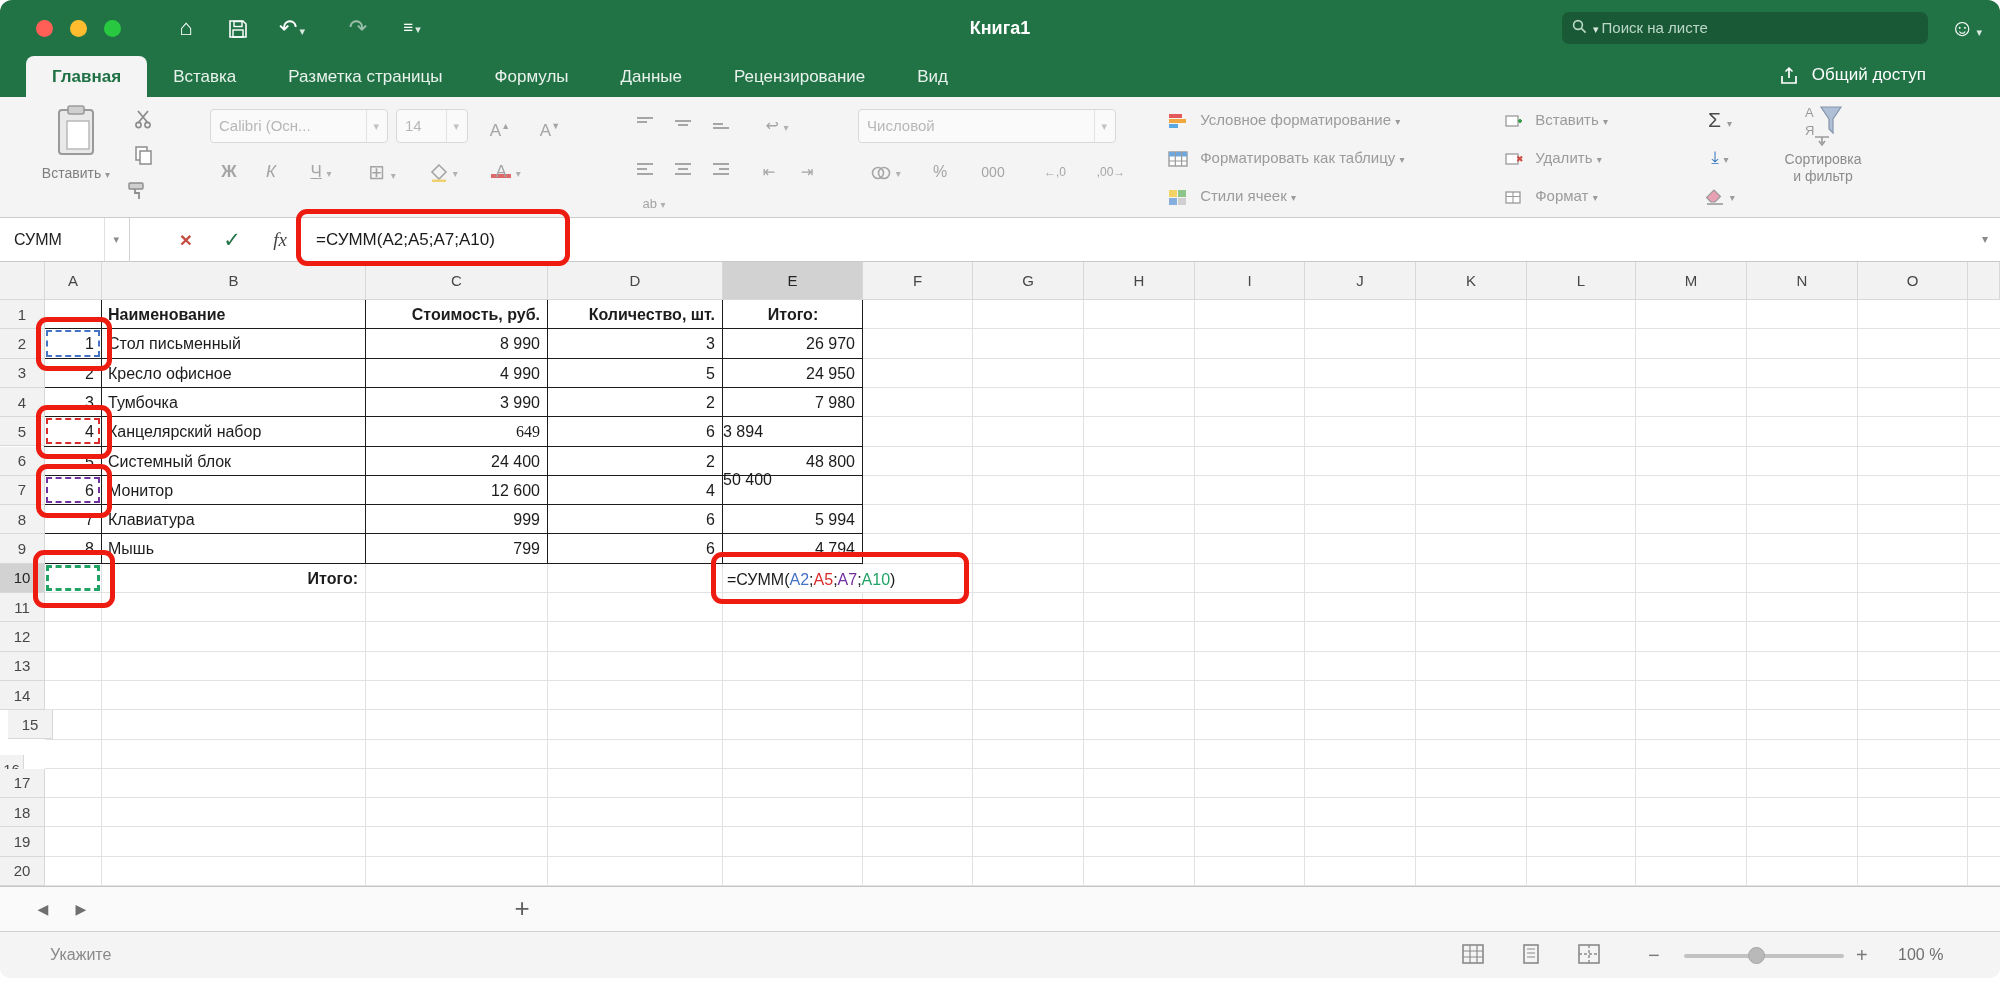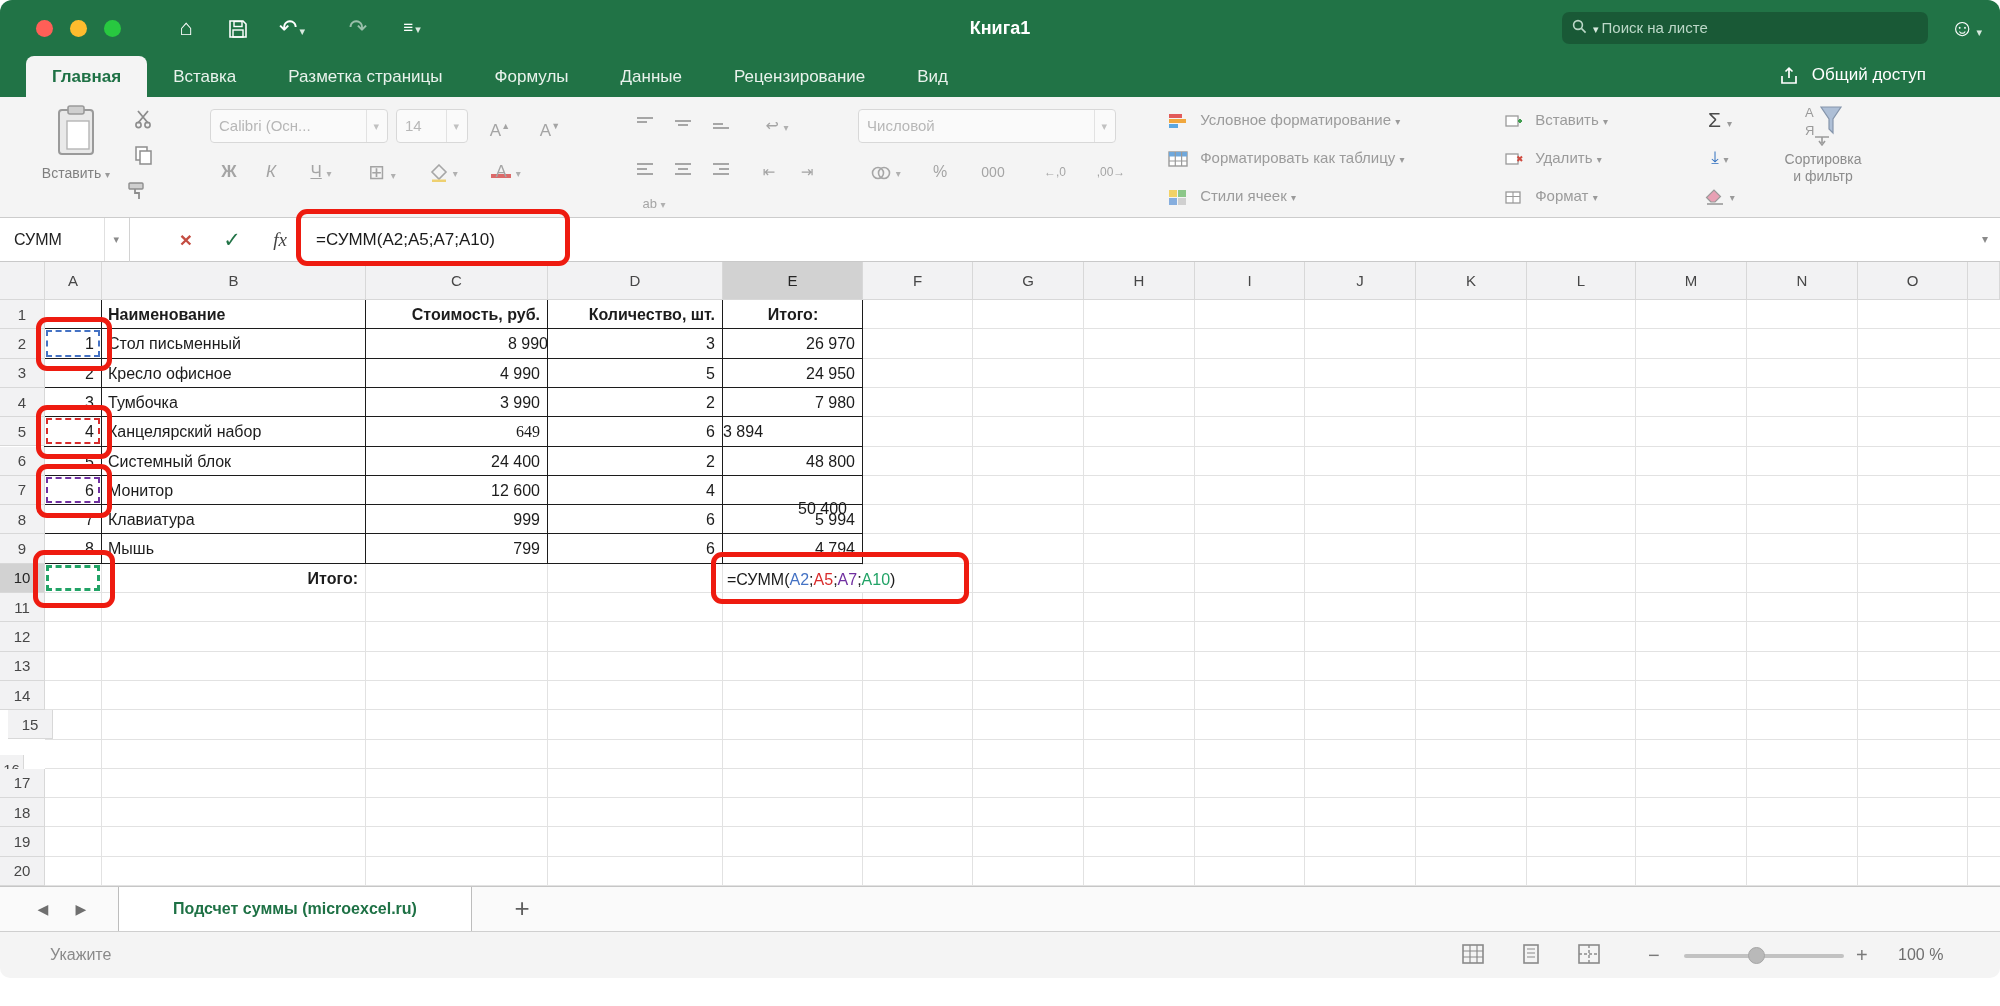--- a/index.html
+++ b/index.html
@@ -401,21 +401,21 @@
       <div class="tline" style="position: absolute; left: 44px; top: 212.8px; width: 819px; height: 1px;"></div>
       <div class="tline" style="position: absolute; left: 44px; top: 242.1px; width: 819px; height: 1px;"></div>
       <div class="tline" style="position: absolute; left: 44px; top: 271.4px; width: 819px; height: 1px;"></div>
       <div class="tline" style="position: absolute; left: 44px; top: 300.7px; width: 819px; height: 1px;"></div>
       <div class="cell" style="position: absolute; left: 102px; top: 38px; width: 264px; height: 29.3px; text-align: left; padding-left: 6px; font-weight: bold;">Наименование</div>
       <div class="cell" style="position: absolute; left: 366px; top: 38px; width: 182px; height: 29.3px; text-align: right; padding-right: 8px; font-weight: bold;">Стоимость, руб.</div>
       <div class="cell" style="position: absolute; left: 548px; top: 38px; width: 175px; height: 29.3px; text-align: right; padding-right: 8px; font-weight: bold;">Количество, шт.</div>
       <div class="cell" style="position: absolute; left: 723px; top: 38px; width: 140px; height: 29.3px; text-align: center; font-weight: bold;">Итого:</div>
       <div class="cell" style="position: absolute; left: 45px; top: 67.3px; width: 57px; height: 29.3px; text-align: right; padding-right: 8px;">1</div>
       <div class="cell" style="position: absolute; left: 102px; top: 67.3px; width: 264px; height: 29.3px; text-align: left; padding-left: 6px;">Стол письменный</div>
-      <div class="cell" style="position: absolute; left: 366px; top: 67.3px; width: 182px; height: 29.3px; text-align: right; padding-right: 0;">8 990</div>
+      <div class="cell" style="position: absolute; left: 366px; top: 67.3px; width: 182px; height: 29.3px; text-align: right; padding-right: 8px;">8 990</div>
       <div class="cell" style="position: absolute; left: 548px; top: 67.3px; width: 175px; height: 29.3px; text-align: right; padding-right: 8px;">3</div>
       <div class="cell" style="position: absolute; left: 723px; top: 67.3px; width: 140px; height: 29.3px; text-align: right; padding-right: 8px;">26 970</div>
       <div class="cell" style="position: absolute; left: 45px; top: 96.6px; width: 57px; height: 29.3px; text-align: right; padding-right: 8px;">2</div>
       <div class="cell" style="position: absolute; left: 102px; top: 96.6px; width: 264px; height: 29.3px; text-align: left; padding-left: 6px;">Кресло офисное</div>
       <div class="cell" style="position: absolute; left: 366px; top: 96.6px; width: 182px; height: 29.3px; text-align: right; padding-right: 8px;">4 990</div>
       <div class="cell" style="position: absolute; left: 548px; top: 96.6px; width: 175px; height: 29.3px; text-align: right; padding-right: 8px;">5</div>
       <div class="cell" style="position: absolute; left: 723px; top: 96.6px; width: 140px; height: 29.3px; text-align: right; padding-right: 8px;">24 950</div>
       <div class="cell" style="position: absolute; left: 45px; top: 125.9px; width: 57px; height: 29.3px; text-align: right; padding-right: 8px;">3</div>
       <div class="cell" style="position: absolute; left: 102px; top: 125.9px; width: 264px; height: 29.3px; text-align: left; padding-left: 6px;">Тумбочка</div>
       <div class="cell" style="position: absolute; left: 366px; top: 125.9px; width: 182px; height: 29.3px; text-align: right; padding-right: 8px;">3 990</div>
@@ -428,21 +428,21 @@
       <div class="cell" style="position: absolute; left: 723px; top: 155.2px; width: 140px; height: 29.3px; padding-right: 8px;">3 894</div>
       <div class="cell" style="position: absolute; left: 45px; top: 184.5px; width: 57px; height: 29.3px; text-align: right; padding-right: 8px;">5</div>
       <div class="cell" style="position: absolute; left: 102px; top: 184.5px; width: 264px; height: 29.3px; text-align: left; padding-left: 6px;">Системный блок</div>
       <div class="cell" style="position: absolute; left: 366px; top: 184.5px; width: 182px; height: 29.3px; text-align: right; padding-right: 8px;">24 400</div>
       <div class="cell" style="position: absolute; left: 548px; top: 184.5px; width: 175px; height: 29.3px; text-align: right; padding-right: 8px;">2</div>
       <div class="cell" style="position: absolute; left: 723px; top: 184.5px; width: 140px; height: 29.3px; text-align: right; padding-right: 8px;">48 800</div>
       <div class="cell" style="position: absolute; left: 45px; top: 213.8px; width: 57px; height: 29.3px; text-align: right; padding-right: 8px;">6</div>
       <div class="cell" style="position: absolute; left: 102px; top: 213.8px; width: 264px; height: 29.3px; text-align: left; padding-left: 6px;">Монитор</div>
       <div class="cell" style="position: absolute; left: 366px; top: 213.8px; width: 182px; height: 29.3px; text-align: right; padding-right: 8px;">12 600</div>
       <div class="cell" style="position: absolute; left: 548px; top: 213.8px; width: 175px; height: 29.3px; text-align: right; padding-right: 8px;">4</div>
-      <div class="cell" style="position: absolute; left: 723px; top: 232px; width: 140px; height: 29.3px; text-align: right; padding-right: 16px;">50 400</div>
+      <div class="cell" style="position: absolute; left: 723px; top: 203px; width: 140px; height: 29.3px; padding-right: 16px;">50 400</div>
       <div class="cell" style="position: absolute; left: 45px; top: 243.1px; width: 57px; height: 29.3px; text-align: right; padding-right: 8px;">7</div>
       <div class="cell" style="position: absolute; left: 102px; top: 243.1px; width: 264px; height: 29.3px; text-align: left; padding-left: 6px;">Клавиатура</div>
       <div class="cell" style="position: absolute; left: 366px; top: 243.1px; width: 182px; height: 29.3px; text-align: right; padding-right: 8px;">999</div>
       <div class="cell" style="position: absolute; left: 548px; top: 243.1px; width: 175px; height: 29.3px; text-align: right; padding-right: 8px;">6</div>
       <div class="cell" style="position: absolute; left: 723px; top: 243.1px; width: 140px; height: 29.3px; text-align: right; padding-right: 8px;">5 994</div>
       <div class="cell" style="position: absolute; left: 45px; top: 272.4px; width: 57px; height: 29.3px; text-align: right; padding-right: 8px;">8</div>
       <div class="cell" style="position: absolute; left: 102px; top: 272.4px; width: 264px; height: 29.3px; text-align: left; padding-left: 6px;">Мышь</div>
       <div class="cell" style="position: absolute; left: 366px; top: 272.4px; width: 182px; height: 29.3px; text-align: right; padding-right: 8px;">799</div>
       <div class="cell" style="position: absolute; left: 548px; top: 272.4px; width: 175px; height: 29.3px; text-align: right; padding-right: 8px;">6</div>
       <div class="cell" style="position: absolute; left: 723px; top: 272.4px; width: 140px; height: 29.3px; text-align: right; padding-right: 8px;">4 794</div>
@@ -450,21 +450,20 @@
       <div class="dashedcell" style="position: absolute; left: 46px; top: 68.3px; width: 54px; height: 26.3px; border: 2px dashed rgb(68, 114, 196);"></div>
       <div class="dashedcell" style="position: absolute; left: 46px; top: 156.2px; width: 54px; height: 26.3px; border: 2px dashed rgb(217, 43, 43);"></div>
       <div class="dashedcell" style="position: absolute; left: 46px; top: 214.8px; width: 54px; height: 26.3px; border: 2px dashed rgb(112, 48, 160);"></div>
       <div class="dashedcell" style="position: absolute; left: 46px; top: 302.7px; width: 54px; height: 26.3px; border: 3px dashed rgb(33, 163, 102);"></div>
       <div class="fcell" style="position: absolute; left: 724px; top: 302.7px; height: 27.3px;"><span style="color: rgb(27, 27, 27);">=СУММ(</span><span style="color: rgb(68, 114, 196);">A2</span><span style="color: rgb(27, 27, 27);">;</span><span style="color: rgb(217, 43, 43);">A5</span><span style="color: rgb(27, 27, 27);">;</span><span style="color: rgb(112, 48, 160);">A7</span><span style="color: rgb(27, 27, 27);">;</span><span style="color: rgb(33, 163, 102);">A10</span><span style="color: rgb(27, 27, 27);">)</span></div>
     </div>
 
   <div class="sheetbar">
     <div class="nav" style="left:26px">◀</div>
     <div class="nav" style="left:64px">▶</div>
-    <div class="sheettab">Подсчет суммы (microexcel.ru)</div>
     <div class="addsheet">+</div>
   </div>
 
   <div class="statusbar">
     <span class="mode">Укажите</span>
     <div class="views">
       <svg width="22" height="20" viewBox="0 0 22 20">
           <rect x="1" y="1" width="20" height="18" fill="none" stroke="#8a8a8a" stroke-width="1.6"></rect>
           <path d="M1 7h20 M1 13h20 M8 1v18 M15 1v18" stroke="#8a8a8a" stroke-width="1.2"></path>
         </svg>

